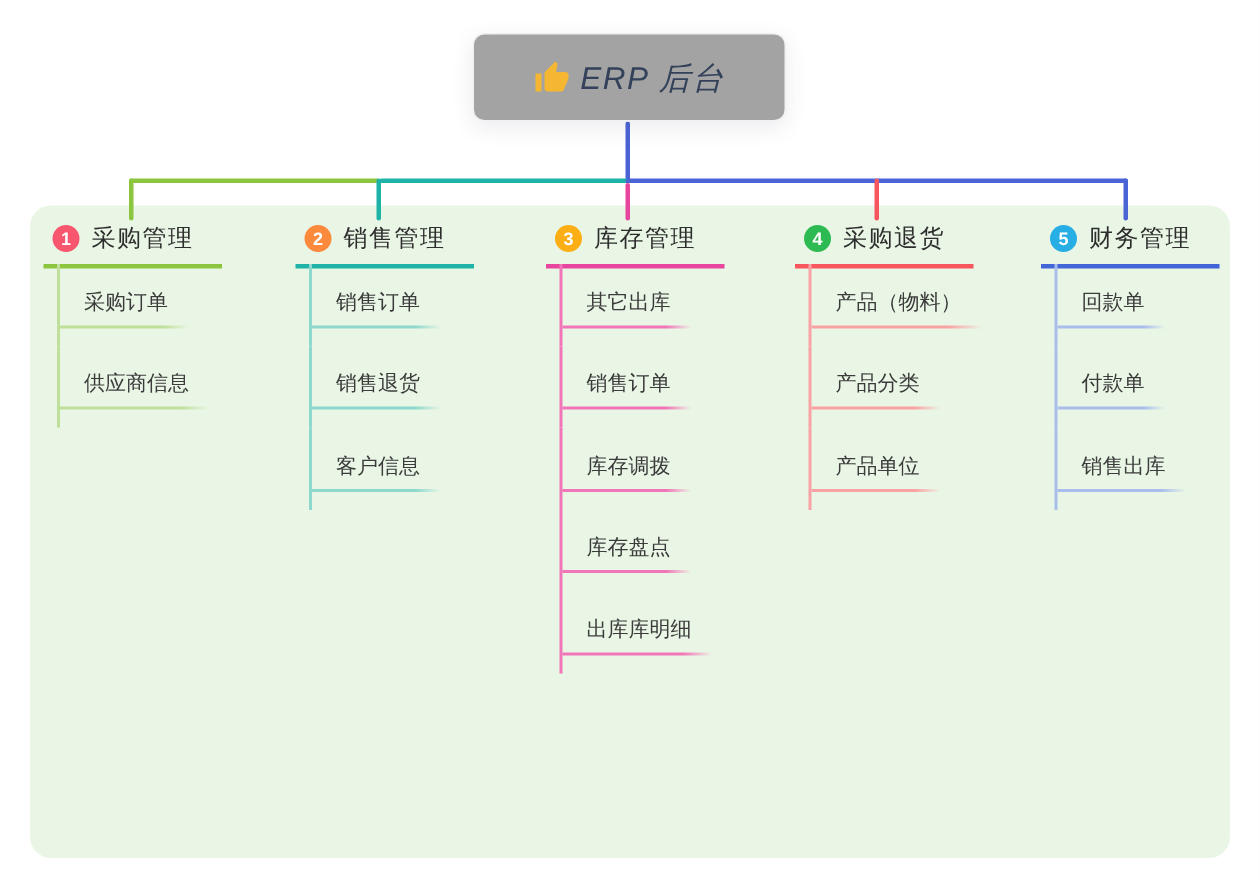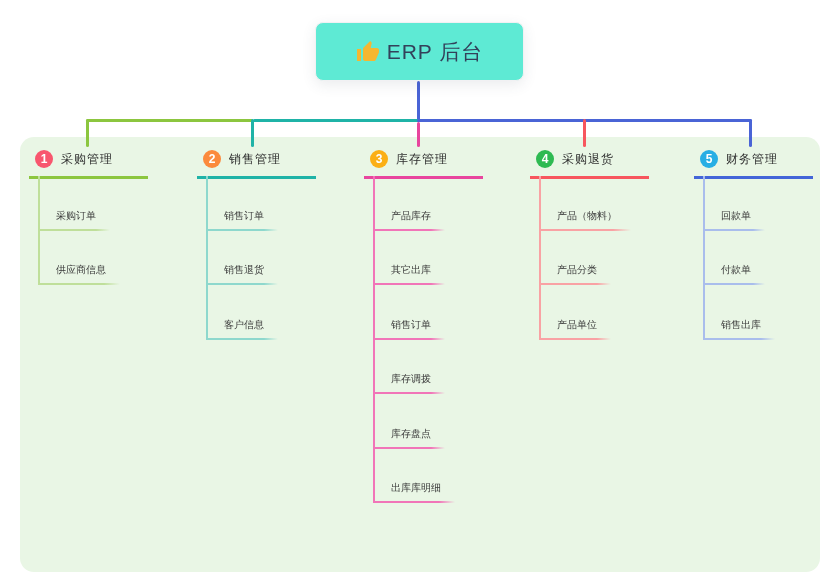--- a/index.html
+++ b/index.html
@@ -6,24 +6,25 @@
   .canvas{
     position:relative;
     width:839px;height:588px;
     overflow:hidden;
     background:#ffffff;
     font-family:"Liberation Sans", sans-serif;
   }
   
   .root-card{
     position:absolute;left:315px;top:22px;width:209px;height:59px;
-    background:#5eead4;border:1px solid #f1f1f3;border-radius:8px;
+    background:#a3a3a3;border:1px solid #f1f1f3;border-radius:8px;
     box-shadow:0 4px 14px rgba(60,70,90,0.10);
     display:flex;align-items:center;justify-content:center;gap:7px;
     box-sizing:border-box;
+    font-style:italic;
   }
   .root-label{font-size:21px;color:#33415a;font-weight:500;letter-spacing:1px;}
   .thumb-icon{display:flex;align-items:center;}
   
   .panel{
     position:absolute;left:20px;top:137px;width:800px;height:435px;
     background:#e9f6e5;border-radius:14px;
   }
   
   .line{position:absolute;border-radius:2px;}
@@ -51,32 +52,32 @@
     cursor:pointer;
   }
   .badge{
     width:18px;height:18px;border-radius:50%;
     background:var(--badge,#999);
     color:#ffffff;font-size:12px;font-weight:bold;
     display:flex;align-items:center;justify-content:center;
     flex:0 0 18px;
   }
   .branch-label{
-    font-size:12px;color:#2d2d2d;font-weight:500;
+    font-size:16px;color:#2d2d2d;font-weight:500;
     letter-spacing:1px;white-space:nowrap;
   }
   .children{margin-left:9px;margin-top:-3px;}
   .child{
     height:54.5px;position:relative;
     border-left:2px solid var(--pale,#ccc);
     cursor:pointer;
   }
   .child-label{
-    position:absolute;bottom:0;left:0;
-    font-size:10px;color:#3b3b3b;white-space:nowrap;
+    position:absolute;bottom:12px;left:0;
+    font-size:14px;color:#3b3b3b;white-space:nowrap;
     padding:0 14px 8px 16px;
     background:linear-gradient(90deg,var(--pale,#ccc) 80%,rgba(255,255,255,0)) bottom left / 100% 2px no-repeat;
     font-family:Liberation Serif, serif;
   }
 </style>
 </head>
 <body>
 
 <div class="canvas">
 
@@ -135,23 +136,20 @@
     </div>
   </div>
 
   <div class="column col-3" style="--strong: #e8459e; --pale: #f175b8; --badge: #fbaf15;">
     <div class="branch-title">
       <span class="badge">3</span>
       <span class="branch-label">库存管理</span>
     </div>
     <div class="children">
       <div class="child">
-          <span class="child-label">产品库存</span>
-        </div>
-      <div class="child">
           <span class="child-label">其它出库</span>
         </div>
       <div class="child">
           <span class="child-label">销售订单</span>
         </div>
       <div class="child">
           <span class="child-label">库存调拨</span>
         </div>
       <div class="child">
           <span class="child-label">库存盘点</span>

